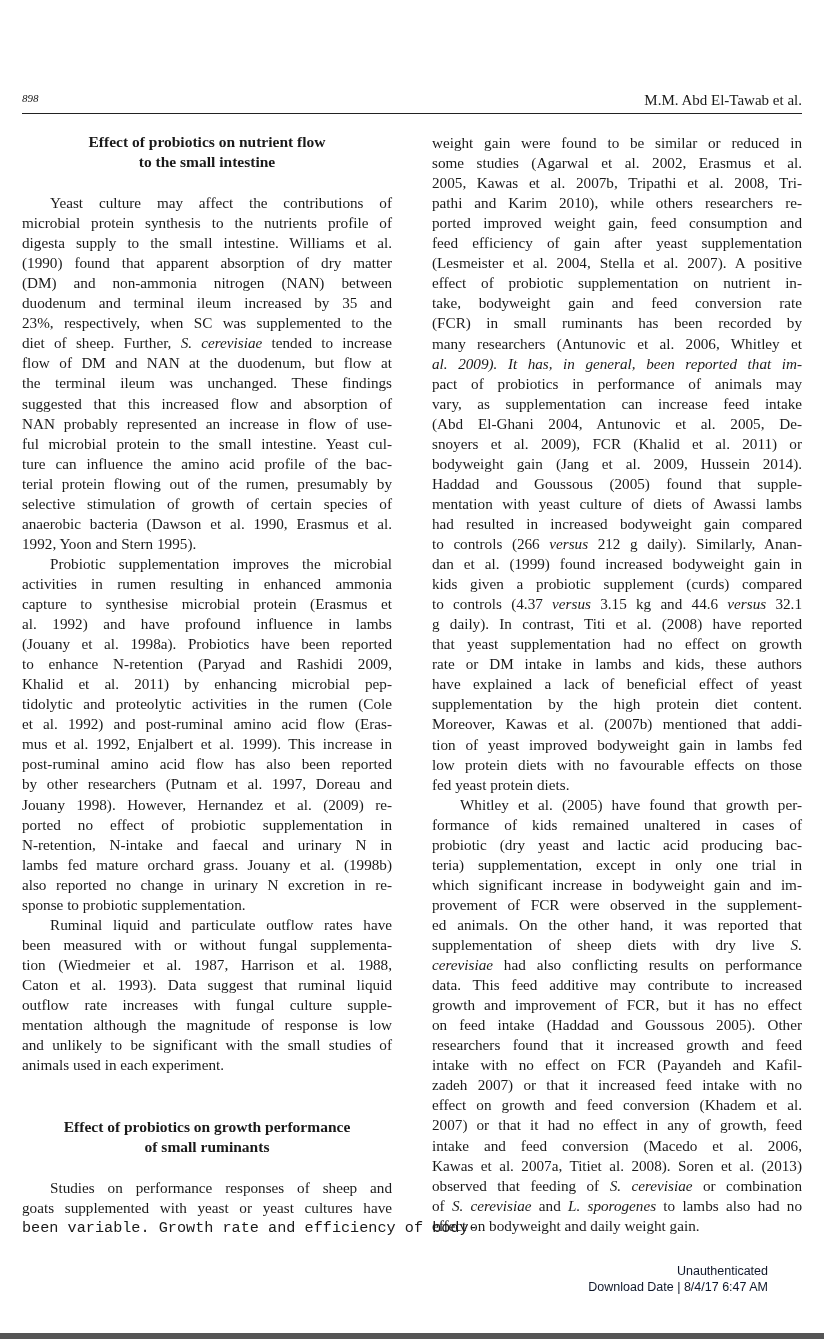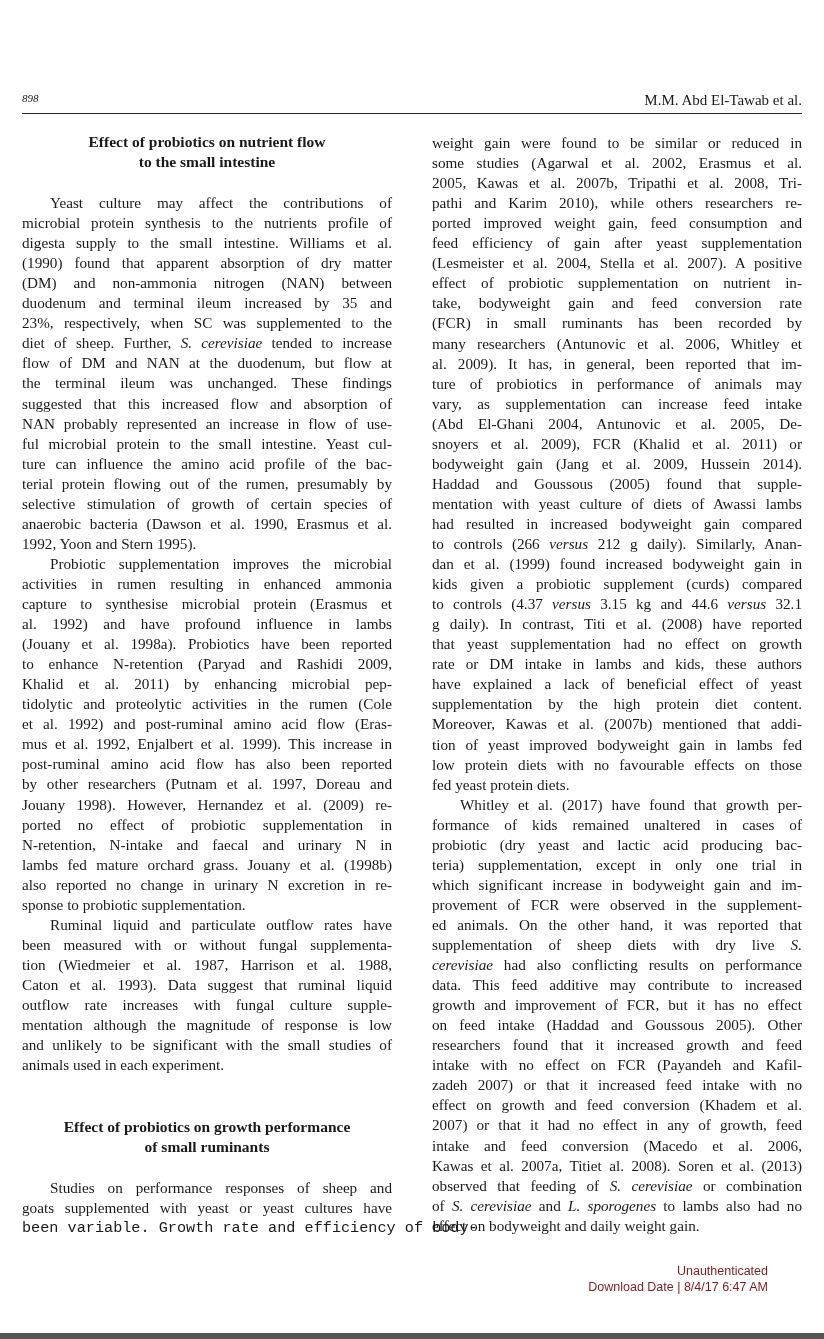--- a/index.html
+++ b/index.html
@@ -19,21 +19,21 @@
     font-weight: bold; font-size: 15.5px; line-height: 20px;
   }
   .line {
     position: absolute; left: 0; width: 370px; font-size: 15.2px; line-height: 20px;
     white-space: nowrap; text-align: justify; text-align-last: justify;
   }
   .line.last { text-align-last: left; }
   .line.indent { padding-left: 28px; width: 342px; }
   .footer-note {
     position: absolute; right: 56px; font-family: "Liberation Sans", "DejaVu Sans", sans-serif;
-    font-size: 12.5px; color: #7f1d1d; text-align: right;
+    font-size: 12.5px; color: #0f172a; text-align: right;
   }
   .bottom-bar { position: absolute; left: 0; right: 0; bottom: 0; height: 6px; background: #555555; }
   i { font-style: italic; }
 </style>
 </head>
 <body>
 
 <div class="page-num">898</div>
 <div class="running-head">M.M. Abd El-Tawab et al.</div>
 <div class="header-rule"></div>
@@ -106,43 +106,43 @@
       <div class="line" style="top: 153.05px;">some studies (Agarwal et al. 2002, Erasmus et al.</div>
       <div class="line" style="top: 173.1px;">2005, Kawas et al. 2007b, Tripathi et al. 2008, Tri-</div>
       <div class="line" style="top: 193.15px;">pathi and Karim 2010), while others researchers re-</div>
       <div class="line" style="top: 213.2px;">ported improved weight gain, feed consumption and</div>
       <div class="line" style="top: 233.25px;">feed efficiency of gain after yeast supplementation</div>
       <div class="line" style="top: 253.3px;">(Lesmeister et al. 2004, Stella et al. 2007). A positive</div>
       <div class="line" style="top: 273.35px;">effect of probiotic supplementation on nutrient in-</div>
       <div class="line" style="top: 293.4px;">take, bodyweight gain and feed conversion rate</div>
       <div class="line" style="top: 313.45px;">(FCR) in small ruminants has been recorded by</div>
       <div class="line" style="top: 333.5px;">many researchers (Antunovic et al. 2006, Whitley et</div>
-      <div class="line" style="top: 353.55px;">al. 2009). It has, in general, been reported that im-</div>
-      <div class="line" style="top: 373.6px;">ture of probiotics in performance of animals may</div>
+      <div class="line" style="top: 353.55px; font-style: italic;">al. 2009). It has, in general, been reported that im-</div>
+      <div class="line" style="top: 373.6px;">pact of probiotics in performance of animals may</div>
       <div class="line" style="top: 393.65px;">vary, as supplementation can increase feed intake</div>
       <div class="line" style="top: 413.7px;">(Abd El-Ghani 2004, Antunovic et al. 2005, De-</div>
       <div class="line" style="top: 433.75px;">snoyers et al. 2009), FCR (Khalid et al. 2011) or</div>
       <div class="line" style="top: 453.8px;">bodyweight gain (Jang et al. 2009, Hussein 2014).</div>
       <div class="line" style="top: 473.85px;">Haddad and Goussous (2005) found that supple-</div>
       <div class="line" style="top: 493.9px;">mentation with yeast culture of diets of Awassi lambs</div>
       <div class="line" style="top: 513.95px;">had resulted in increased bodyweight gain compared</div>
       <div class="line" style="top: 534px;">to controls (266 <i>versus</i> 212 g daily). Similarly, Anan-</div>
       <div class="line" style="top: 554.05px;">dan et al. (1999) found increased bodyweight gain in</div>
       <div class="line" style="top: 574.1px;">kids given a probiotic supplement (curds) compared</div>
       <div class="line" style="top: 594.15px;">to controls (4.37 <i>versus</i> 3.15 kg and 44.6 <i>versus</i> 32.1</div>
       <div class="line" style="top: 614.2px;">g daily). In contrast, Titi et al. (2008) have reported</div>
       <div class="line" style="top: 634.25px;">that yeast supplementation had no effect on growth</div>
       <div class="line" style="top: 654.3px;">rate or DM intake in lambs and kids, these authors</div>
       <div class="line" style="top: 674.35px;">have explained a lack of beneficial effect of yeast</div>
       <div class="line" style="top: 694.4px;">supplementation by the high protein diet content.</div>
       <div class="line" style="top: 714.45px;">Moreover, Kawas et al. (2007b) mentioned that addi-</div>
       <div class="line" style="top: 734.5px;">tion of yeast improved bodyweight gain in lambs fed</div>
       <div class="line" style="top: 754.55px;">low protein diets with no favourable effects on those</div>
       <div class="line last" style="top: 774.6px;">fed yeast protein diets.</div>
-      <div class="line indent" style="top: 794.65px;">Whitley et al. (2017) have found that growth per-</div>
+      <div class="line indent" style="top: 794.65px;">Whitley et al. (2005) have found that growth per-</div>
       <div class="line" style="top: 814.7px;">formance of kids remained unaltered in cases of</div>
       <div class="line" style="top: 834.75px;">probiotic (dry yeast and lactic acid producing bac-</div>
       <div class="line" style="top: 854.8px;">teria) supplementation, except in only one trial in</div>
       <div class="line" style="top: 874.85px;">which significant increase in bodyweight gain and im-</div>
       <div class="line" style="top: 894.9px;">provement of FCR were observed in the supplement-</div>
       <div class="line" style="top: 914.95px;">ed animals. On the other hand, it was reported that</div>
       <div class="line" style="top: 935px;">supplementation of sheep diets with dry live <i>S.</i></div>
       <div class="line" style="top: 955.05px;"><i>cerevisiae</i> had also conflicting results on performance</div>
       <div class="line" style="top: 975.1px;">data. This feed additive may contribute to increased</div>
       <div class="line" style="top: 995.15px;">growth and improvement of FCR, but it has no effect</div>

